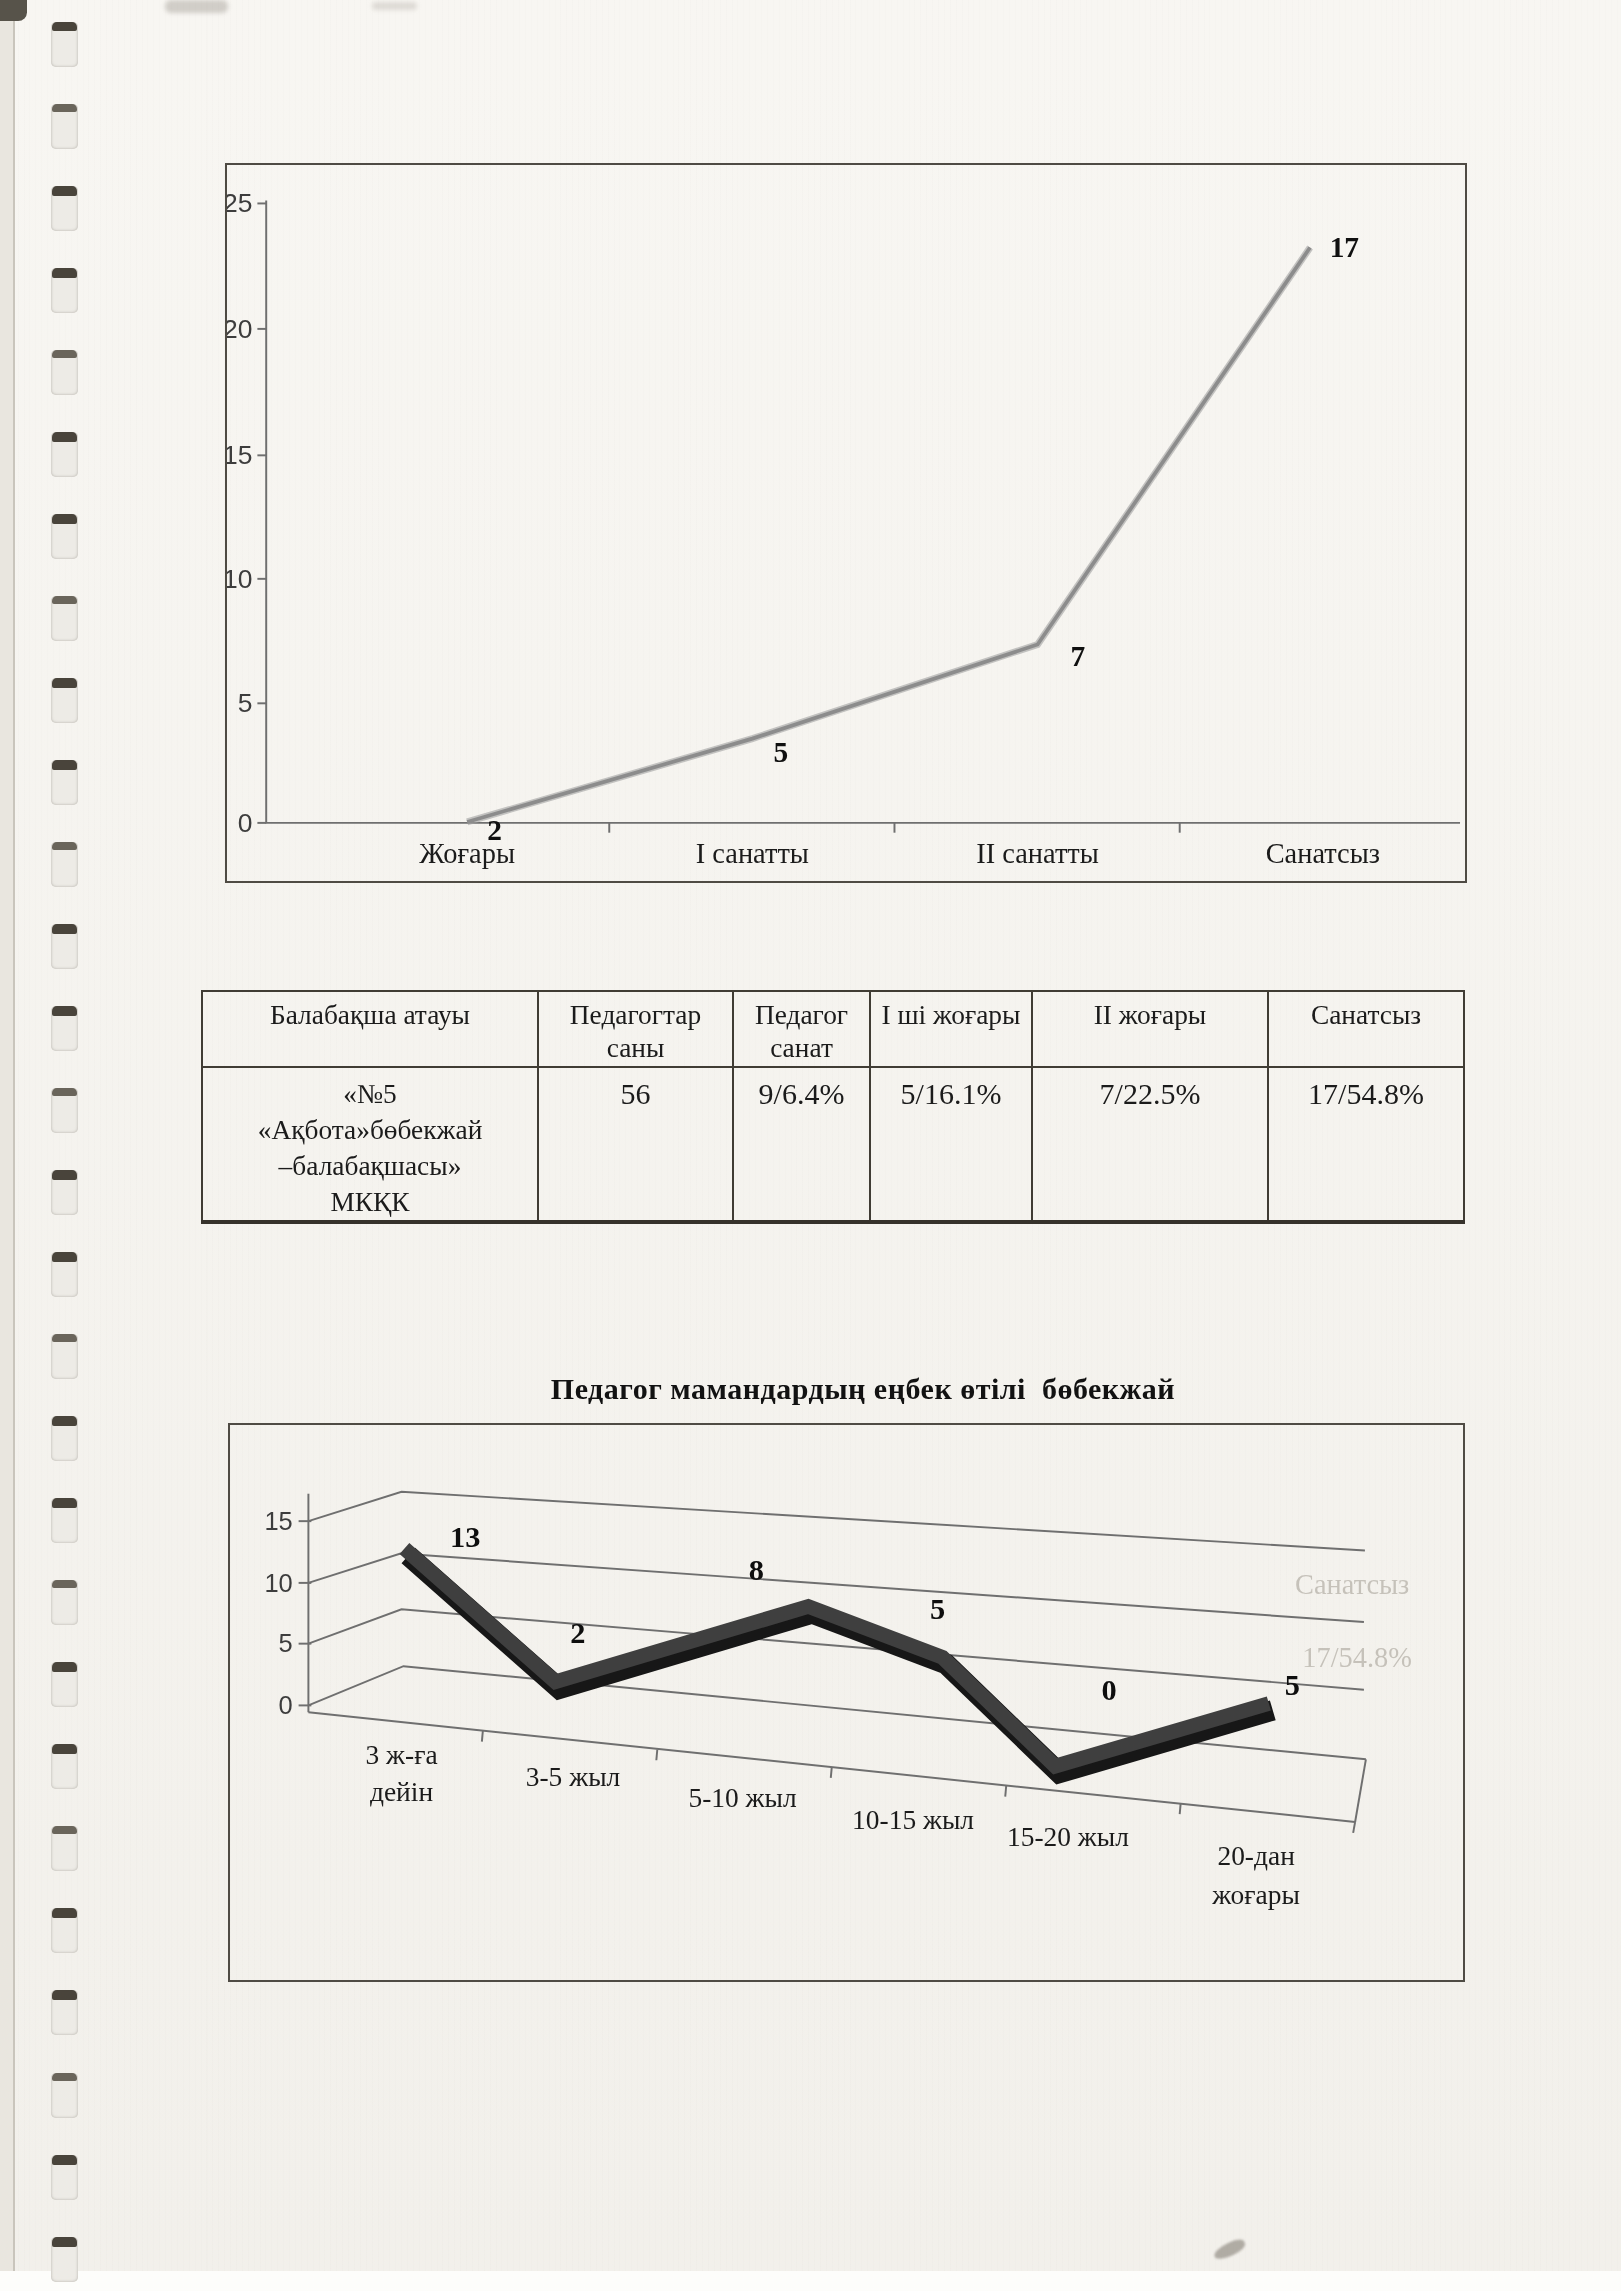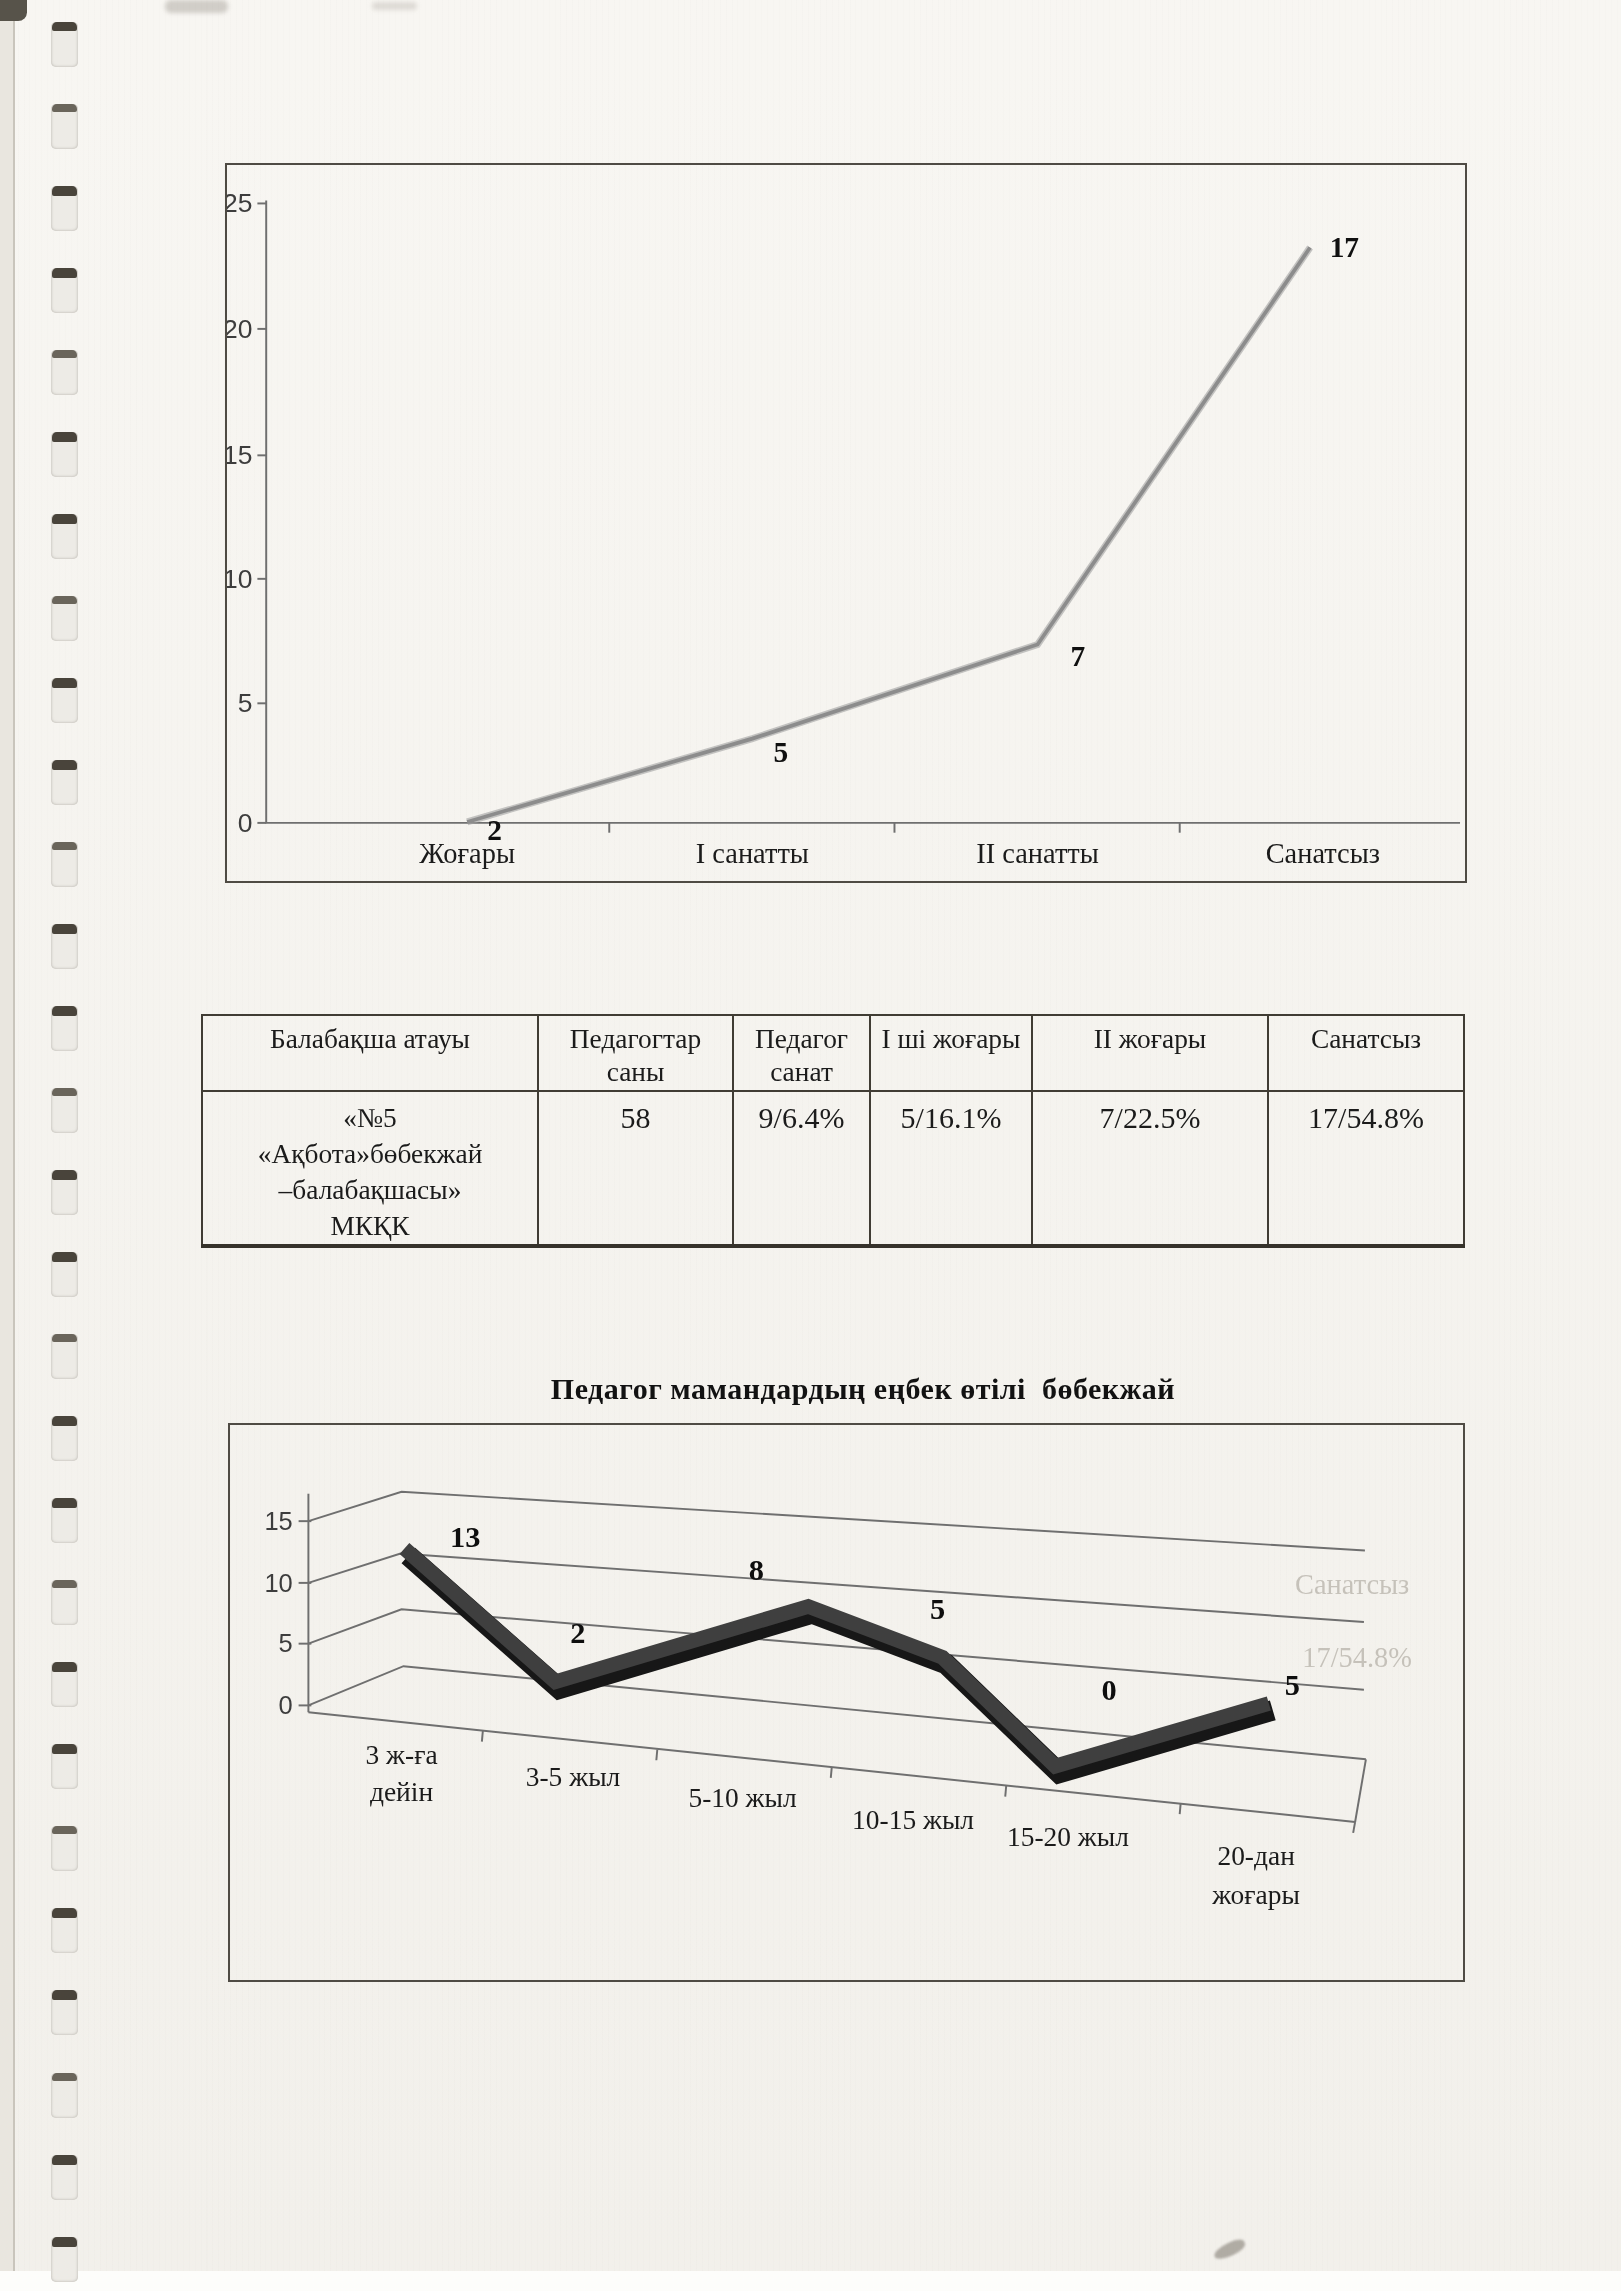--- a/index.html
+++ b/index.html
@@ -27,21 +27,21 @@
   
   .chart-frame{border:2px solid #4f4b44;}
   #chart1{left:225px;top:163px;width:1238px;height:716px;}
   #chart2{left:228px;top:1423px;width:1233px;height:555px;}
   #chart2-title{left:412px;top:1372px;width:902px;text-align:center;
     font-weight:bold;font-size:30px;letter-spacing:0.5px;white-space:pre;color:#121212;}
   svg{display:block;}
   
   #qual-table{left:201px;top:990px;}
   table.qt{border-collapse:collapse;table-layout:fixed;width:1262px;
-    border:2.9px solid #36322b;border-bottom-width:4.9px;margin-top:24px;}
+    border:2.9px solid #36322b;border-bottom-width:4.9px;}
   table.qt th,table.qt td{border:2px solid #403c34;vertical-align:top;text-align:center;
     font-weight:normal;padding:0;}
   table.qt th{height:67px;font-size:27.4px;line-height:33px;padding-top:6.9px;}
   table.qt td{height:142px;font-size:30px;line-height:35px;padding-top:7.8px;}
   td .nm{font-size:27.4px;line-height:36px;}
 </style>
 </head>
 <body>
 
 <div class="abs scan-edge"></div>
@@ -187,21 +187,21 @@
       <th>II жоғары</th>
       <th>Санатсыз</th>
     </tr>
     <tr>
       <td>
         <div class="nm">«№5</div>
         <div class="nm">«Ақбота»бөбекжай</div>
         <div class="nm">–балабақшасы»</div>
         <div class="nm">МКҚК</div>
       </td>
-      <td>58</td>
+      <td>56</td>
       <td>9/6.4%</td>
       <td>5/16.1%</td>
       <td>7/22.5%</td>
       <td>17/54.8%</td>
     </tr>
   </tbody>
     </table>
 </div>
 
 <div id="chart2-title" class="abs">Педагог мамандардың еңбек өтілі  бөбекжай</div>

